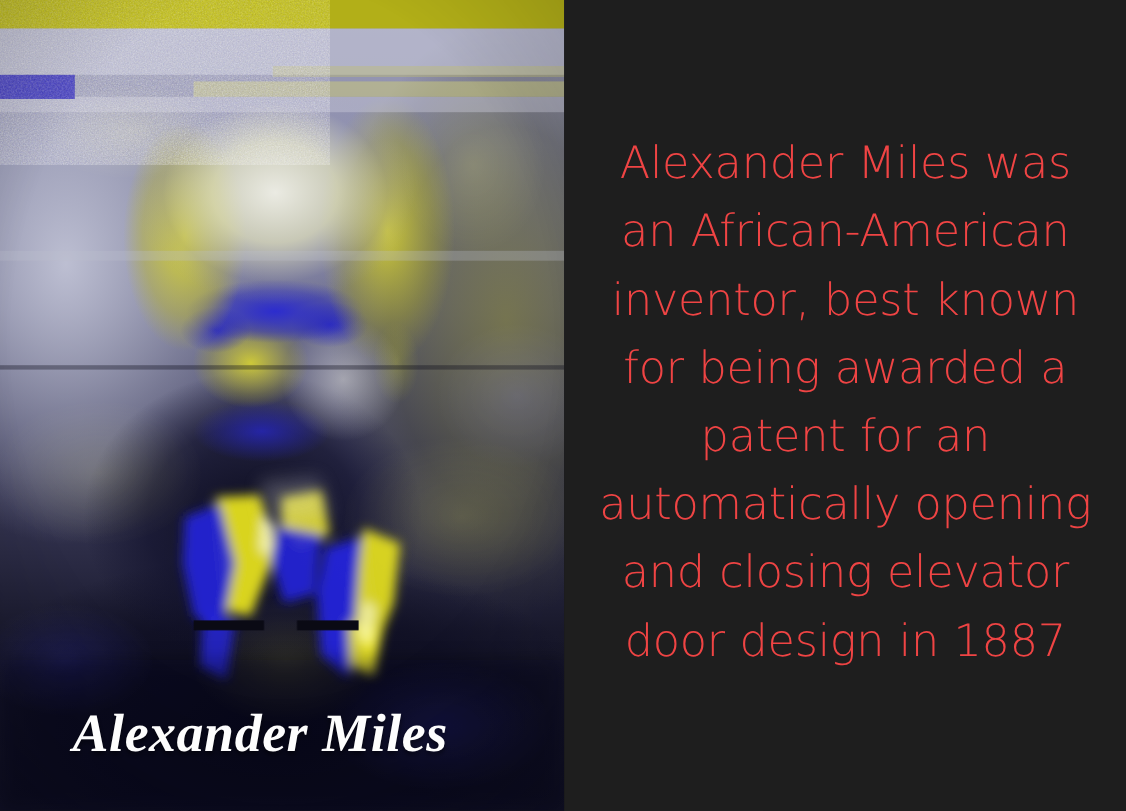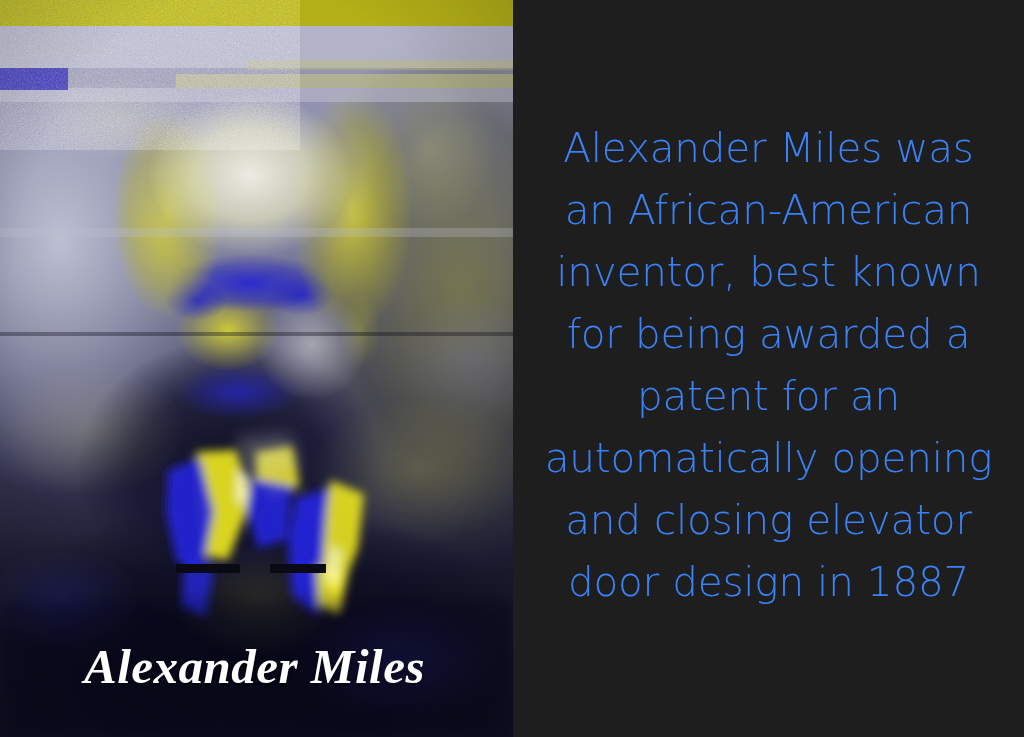--- a/index.html
+++ b/index.html
@@ -105,34 +105,33 @@
   
   .photo-caption {
     position:absolute; left:66px; bottom:46px;
     font-family:"Liberation Serif", serif;
     font-weight:700; font-style:italic;
     font-size:49px; line-height:1;
     color:#fdfdfd;
     letter-spacing:.5px;
     white-space:nowrap;
     text-shadow:0 2px 5px rgba(0,0,0,.55);
-    margin-left:18px;
   }
 
   
   .text-panel {
     position:absolute; left:513px; top:0;
     width:511px; height:737px;
     background:#1e1e1e;
     display:flex; align-items:center; justify-content:center;
   }
   .fact-text {
     width:472px;
     text-align:center;
-    color:#3b82f6;
+    color:#ef4444;
     font-family:"DejaVu Sans", sans-serif;
     font-weight:300;
     font-size:40.5px;
     line-height:62px;
     letter-spacing:-.2px;
     word-spacing:.5px;
     -webkit-font-smoothing:antialiased;
     transform:translateY(-4px);
   }
 </style>

